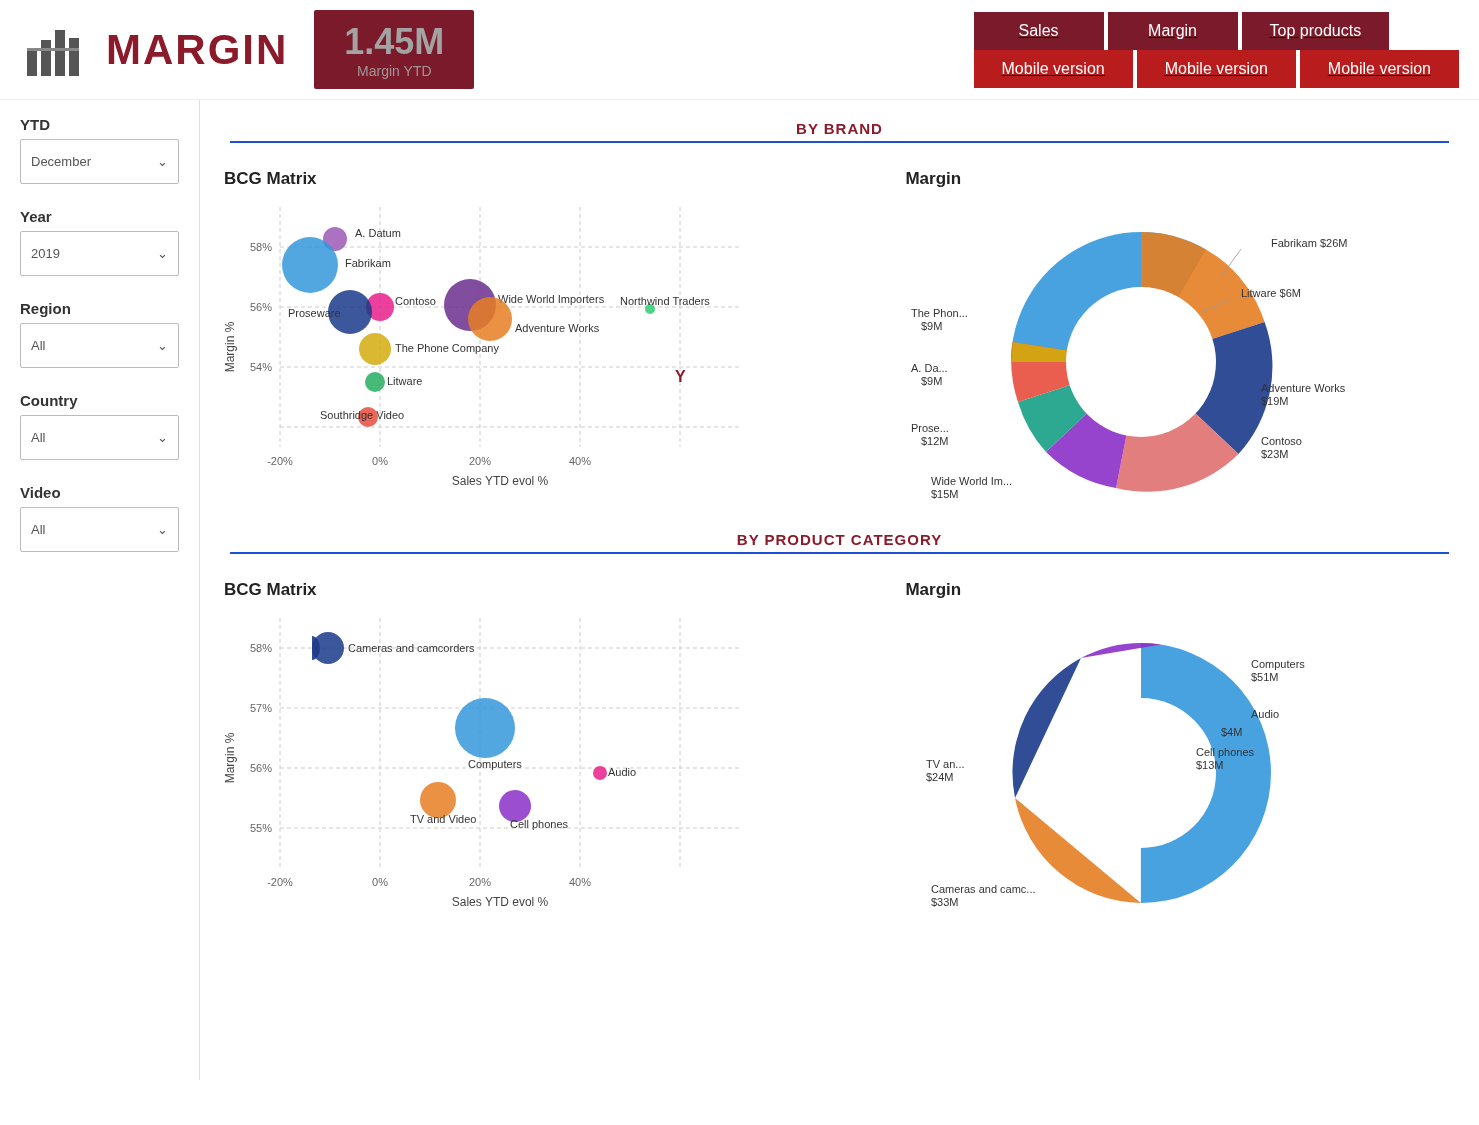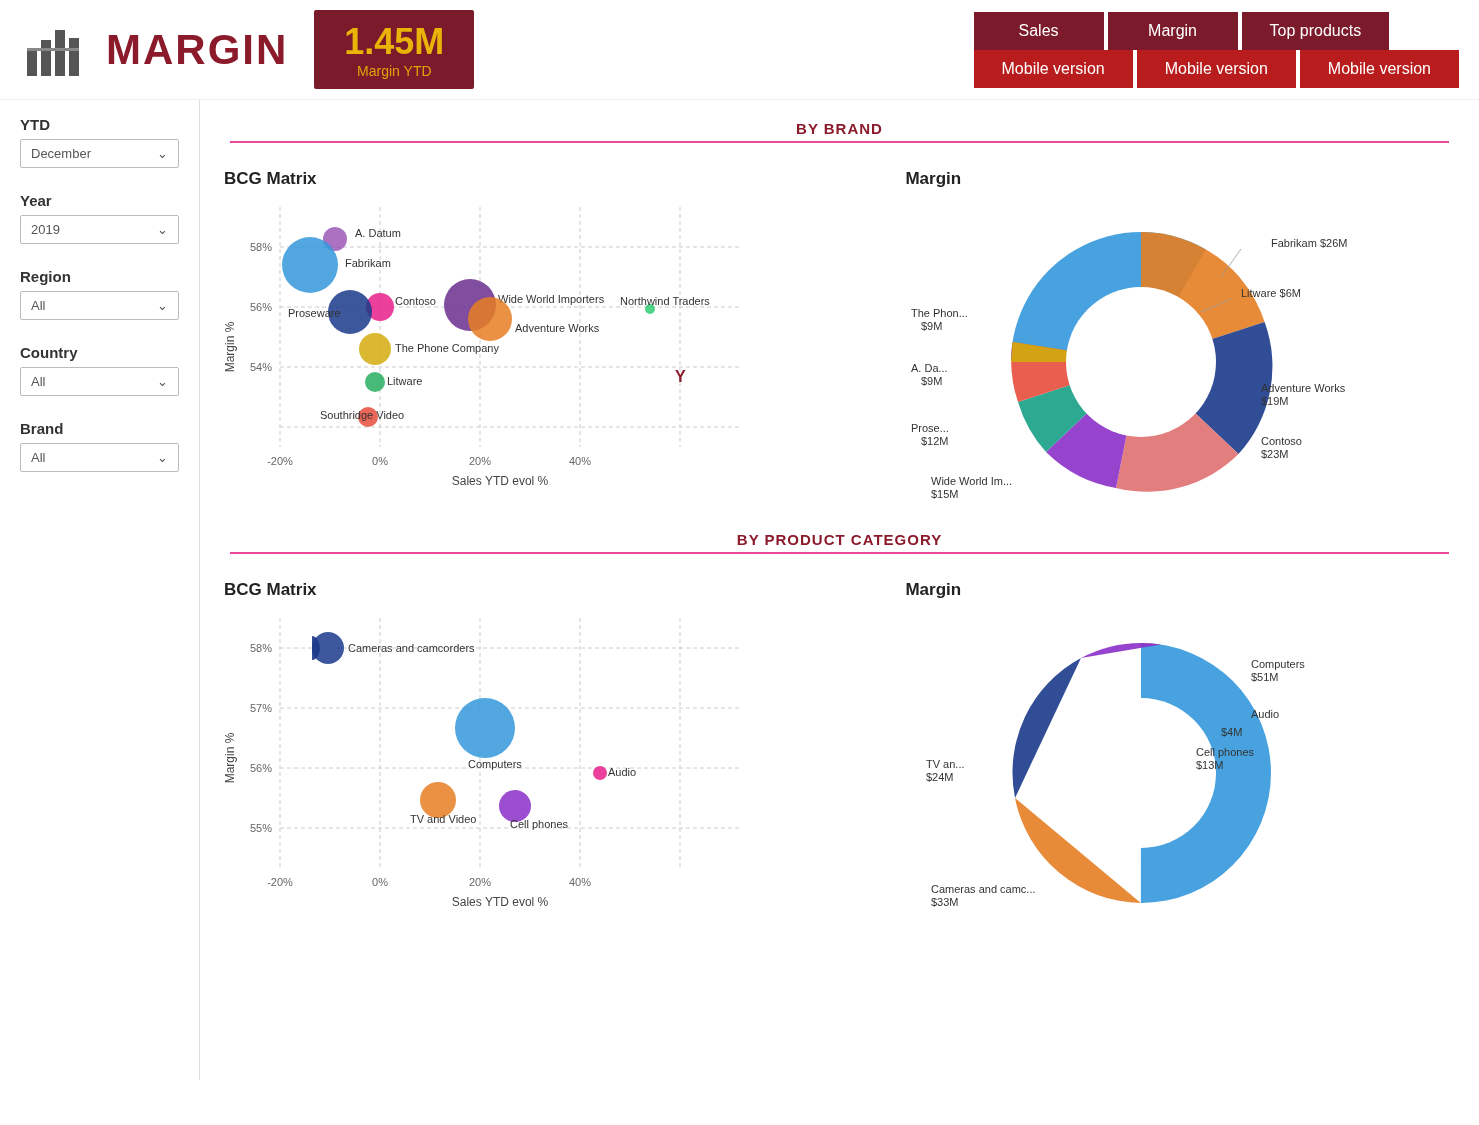--- a/index.html
+++ b/index.html
@@ -3,42 +3,42 @@
   <meta charset="utf-8">
   <style>
     * { box-sizing: border-box; margin: 0; padding: 0; }
     body { font-family: 'Segoe UI', Arial, sans-serif; background: #fff; width: 1479px; min-height: 1125px; overflow: hidden; }
 
     
     .header { display: flex; align-items: center; padding: 10px 20px; gap: 16px; border-bottom: 1px solid #eee; }
     .logo-icon { width: 70px; height: 70px; display: flex; align-items: center; justify-content: center; }
     .logo-icon svg { width: 60px; height: 60px; }
     .title { font-size: 42px; font-weight: 700; color: #8B1A2B; letter-spacing: 2px; margin-right: 10px; }
-    .kpi-card { background: #7B1A2A; color: #eab308; padding: 10px 24px; min-width: 160px; text-align: center; border-radius: 2px; }
+    .kpi-card { background: #7B1A2A; color: #a3a3a3; padding: 10px 24px; min-width: 160px; text-align: center; border-radius: 2px; }
     .kpi-value { font-size: 36px; font-weight: 700; line-height: 1.2; }
     .kpi-label { font-size: 14px; font-weight: 400; opacity: 0.9; }
-    .nav-group { display: flex; flex-direction: column; gap: 0; margin-left: auto; }
+    .nav-group { display: flex; flex-direction: column; gap: 0; margin-left: auto; text-decoration: underline; }
     .nav-row { display: flex; gap: 4px; }
     .nav-btn { background: #7B1A2A; color: #fff; border: none; padding: 10px 28px; font-size: 16px; font-weight: 500; cursor: pointer; min-width: 130px; text-align: center; }
     .nav-btn.light { background: #b91c1c; }
 
     
     .main-layout { display: flex; }
     .sidebar { width: 200px; padding: 16px 20px; border-right: 1px solid #ddd; min-height: 980px; }
     .filter-group { margin-bottom: 24px; }
     .filter-label { font-size: 15px; font-weight: 600; color: #333; margin-bottom: 6px; }
-    .filter-select { width: 100%; border: 1px solid #bbb; border-radius: 2px; padding: 6px 10px; font-size: 14px; display: flex; justify-content: space-between; align-items: center; cursor: pointer; background: #fff; }
+    .filter-select { width: 100%; border: 1px solid #bbb; border-radius: 2px; padding: 14px 10px; font-size: 14px; display: flex; justify-content: space-between; align-items: center; cursor: pointer; background: #fff; }
     .filter-select span { font-size: 13px; color: #555; }
     .chevron { font-size: 12px; color: #555; }
 
     
     .content { flex: 1; padding: 0 10px; }
 
     
-    .section-header { text-align: center; font-size: 15px; font-weight: 700; color: #8B1A2B; letter-spacing: 1px; padding: 10px 0 4px; border-bottom: 2px solid #ec4899; margin: 10px 20px 10px; }
+    .section-header { text-align: center; font-size: 15px; font-weight: 700; color: #8B1A2B; letter-spacing: 1px; padding: 10px 0 4px; border-bottom: 2px solid #1d4ed8; margin: 10px 20px 10px; }
     .chart-box { flex: 1; position: relative; margin-top: 16px; }
     .chart-title { font-size: 17px; font-weight: 600; color: #222; margin-bottom: 8px; padding-left: 4px; }
 
     .by-brand-row { display: flex; align-items: flex-start; padding: 0 10px; }
     .by-brand-left { flex: 1.1; }
     .by-brand-right { flex: 0.9; }
 
     .section-wrap { margin-top: 0; }
   </style>
 </head>
@@ -98,21 +98,21 @@
       </div>
     </div>
     <div class="filter-group">
       <div class="filter-label">Country</div>
       <div class="filter-select">
         <span>All</span>
         <span class="chevron">⌄</span>
       </div>
     </div>
     <div class="filter-group">
-      <div class="filter-label">Brand</div>
+      <div class="filter-label">Video</div>
       <div class="filter-select">
         <span>All</span>
         <span class="chevron">⌄</span>
       </div>
     </div>
   </div>
 
   <div class="content">
 
     <div class="section-wrap">

